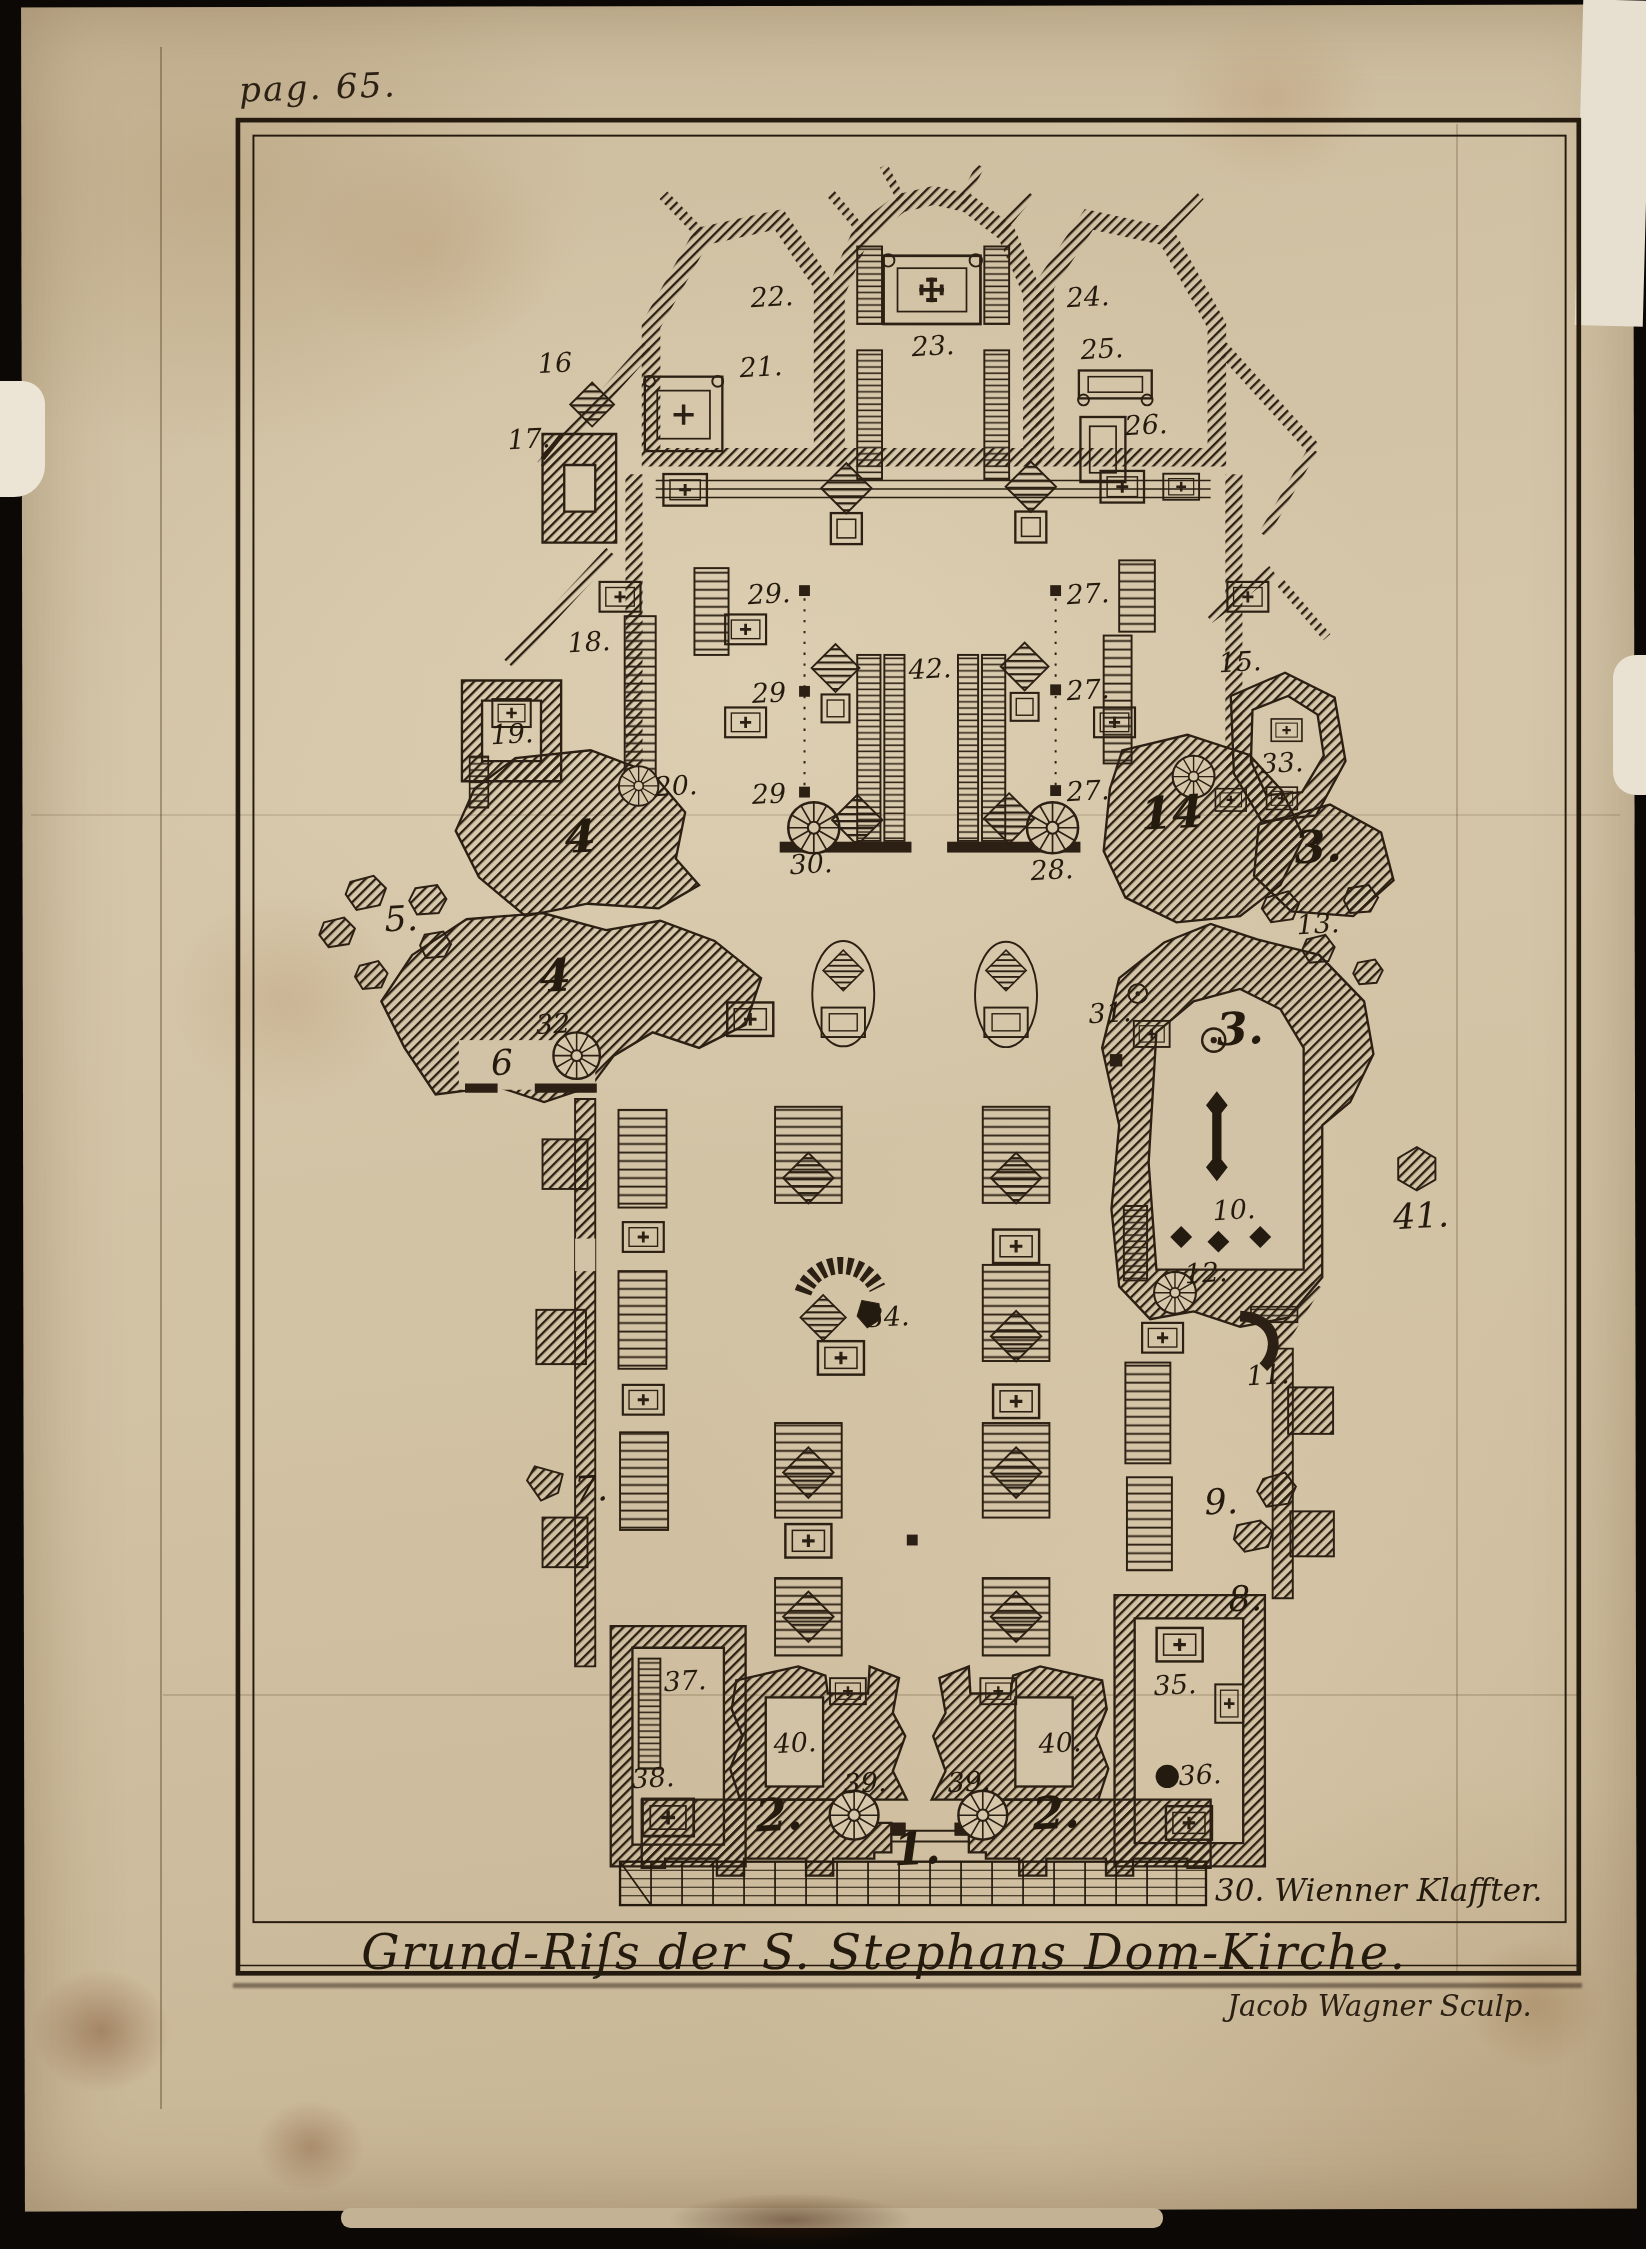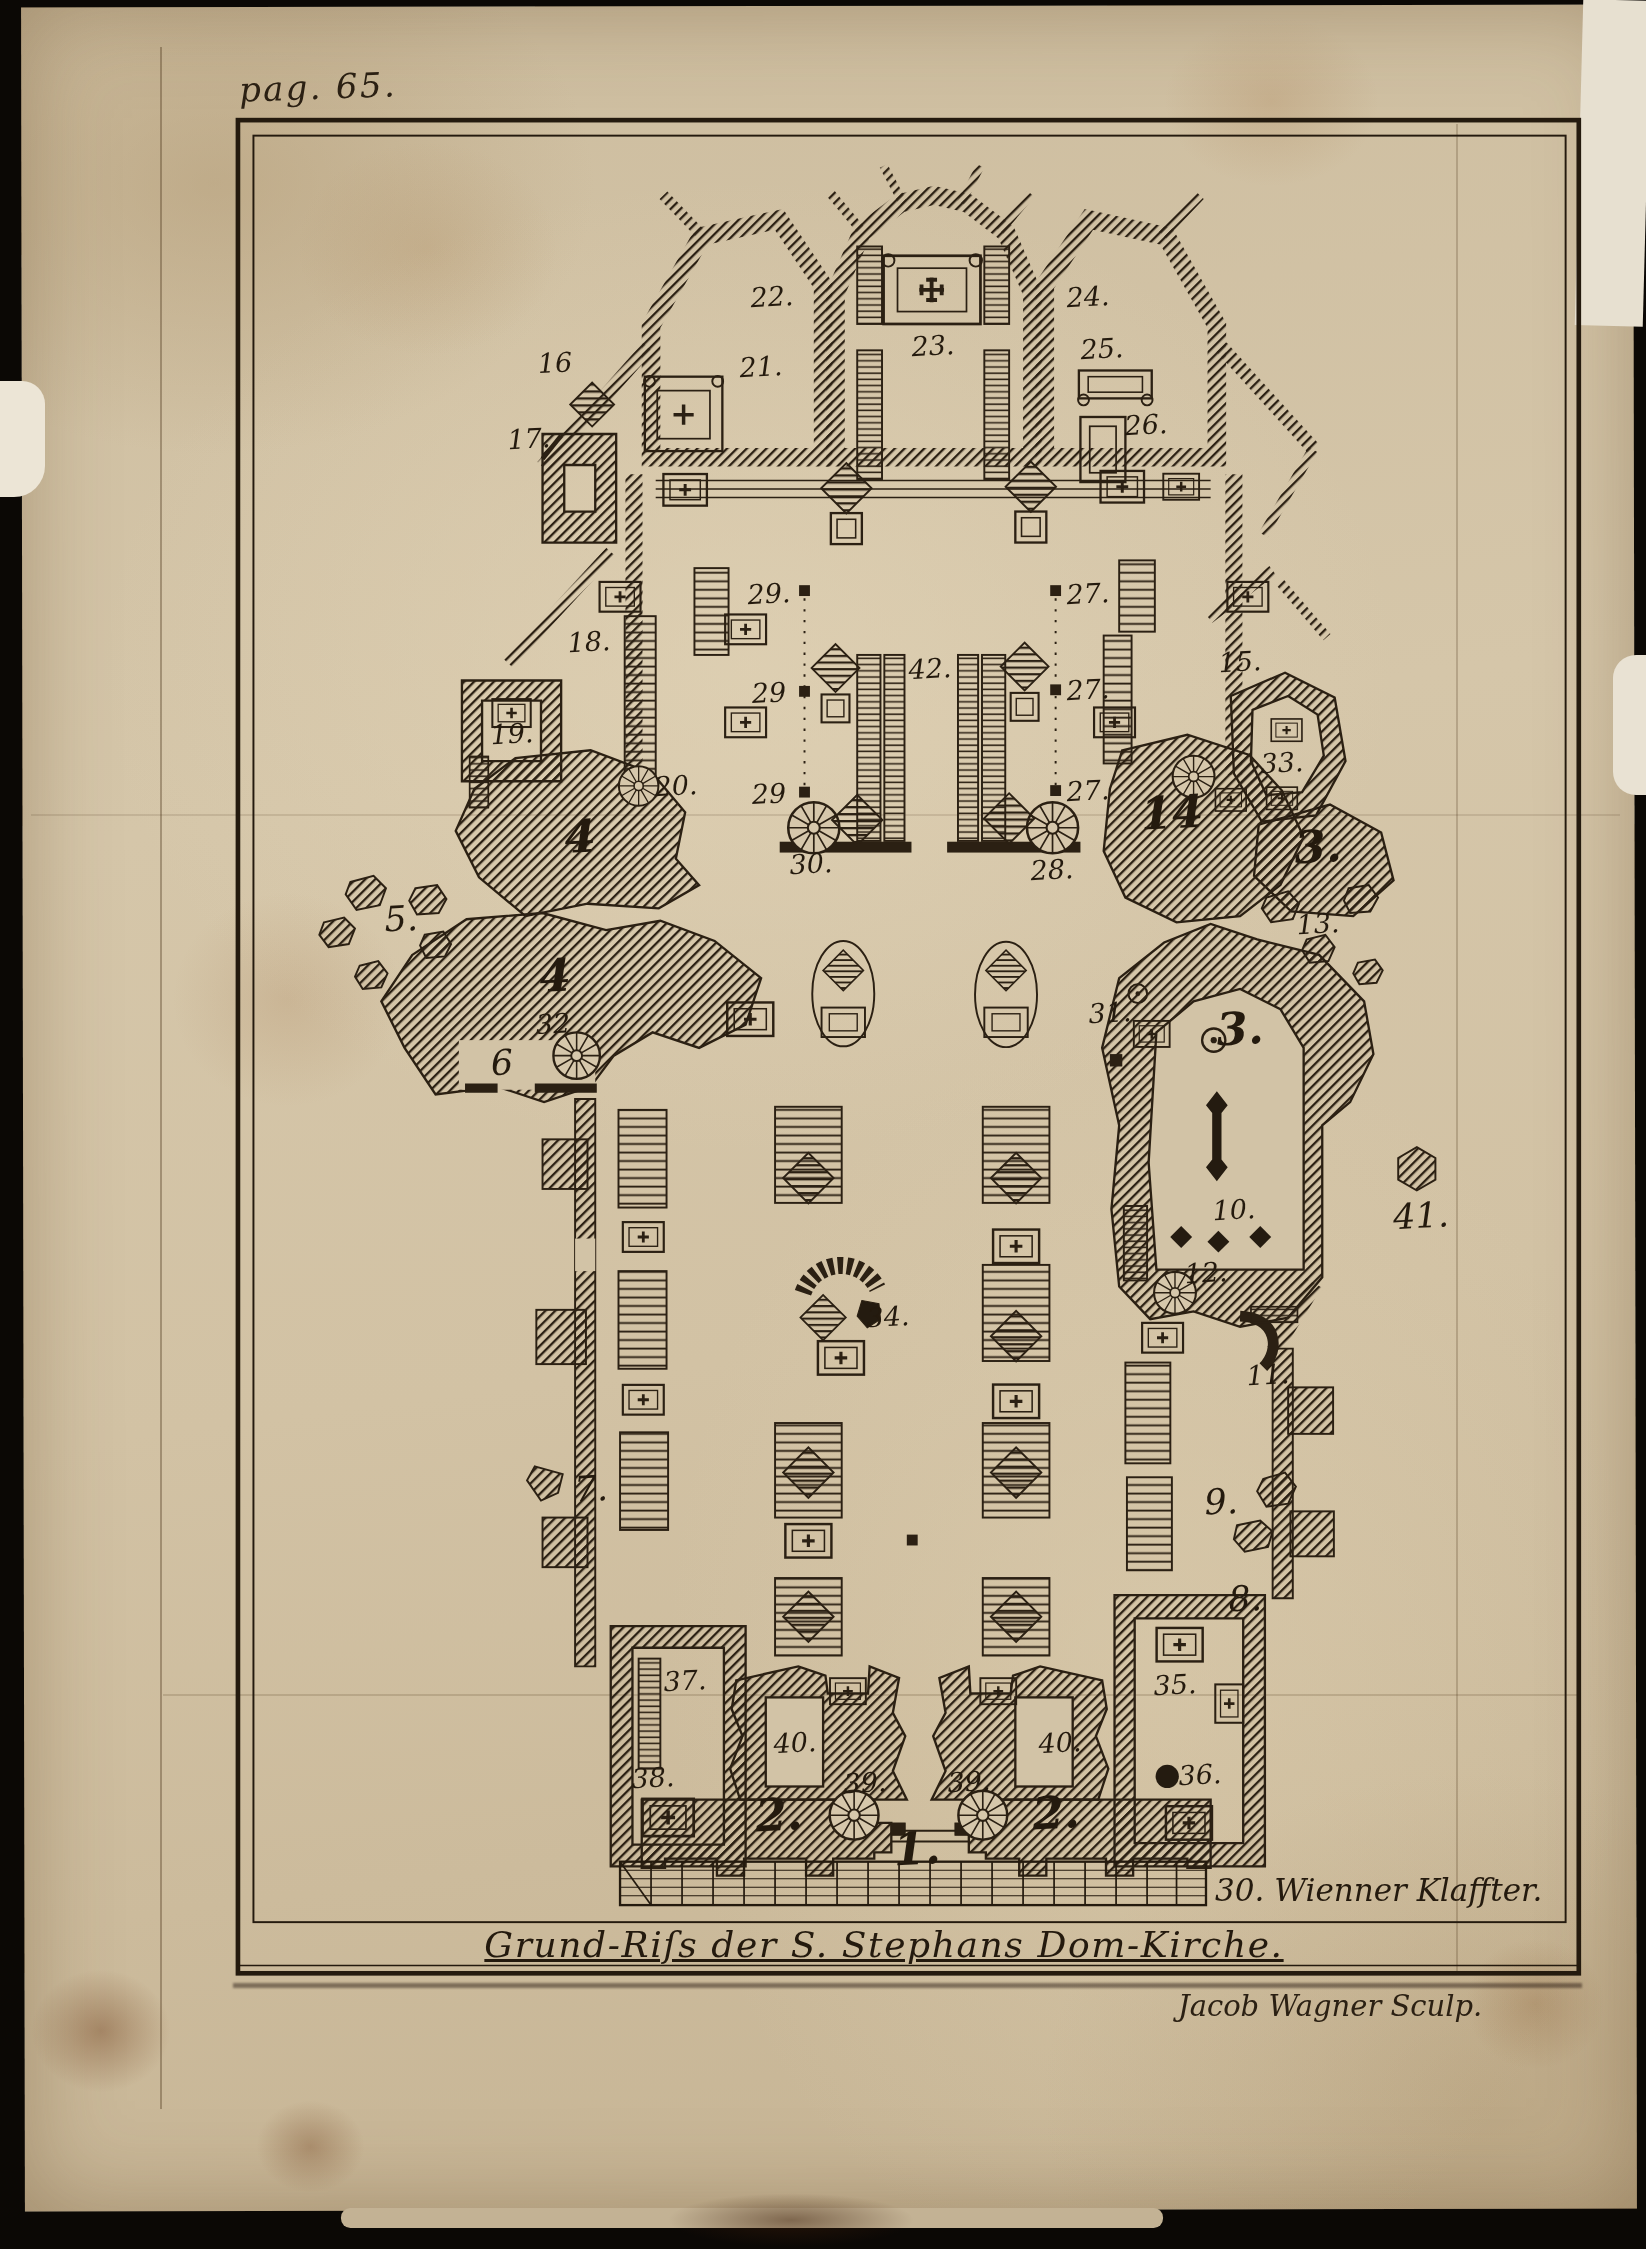--- a/index.html
+++ b/index.html
@@ -16,22 +16,22 @@
          transform:rotate(-.1deg);}
   .sliver{position:absolute;background:#e7e0d0;}
   .stain{position:absolute;border-radius:50%;pointer-events:none;}
   .fold{position:absolute;pointer-events:none;}
   .lbl{position:absolute;color:#241a0e;font-style:italic;white-space:nowrap;
        transform:translate(-50%,-55%) rotate(-3deg);line-height:1;}
   .lbl.s{font-size:27px;} .lbl.m{font-size:35px;} .lbl.l{font-size:45px;font-weight:bold;}
   .pagelbl{position:absolute;left:239px;top:67px;font-style:italic;font-size:34px;color:#2b2013;
            letter-spacing:2.3px;transform:rotate(-2deg);}
   .titlebar{position:absolute;left:326px;top:1924px;width:1116px;text-align:center;
-            font-style:italic;font-size:36px;color:#241a0e;letter-spacing:1.6px;text-decoration:underline;}
-  .credit{position:absolute;left:1178px;top:1989px;width:403px;text-align:left;
+            font-style:italic;font-size:48px;color:#241a0e;letter-spacing:1.6px;}
+  .credit{position:absolute;left:1178px;top:1989px;width:403px;text-align:center;
           font-style:italic;font-size:29px;color:#2b2013;}
   .scalelbl{position:absolute;left:1215px;top:1872px;font-style:italic;font-size:31px;color:#241a0e;}
   svg{position:absolute;left:0;top:0;}
 </style>
 </head>
 <body>
 
 <div class="stage">
 
   <div class="paper"></div>

